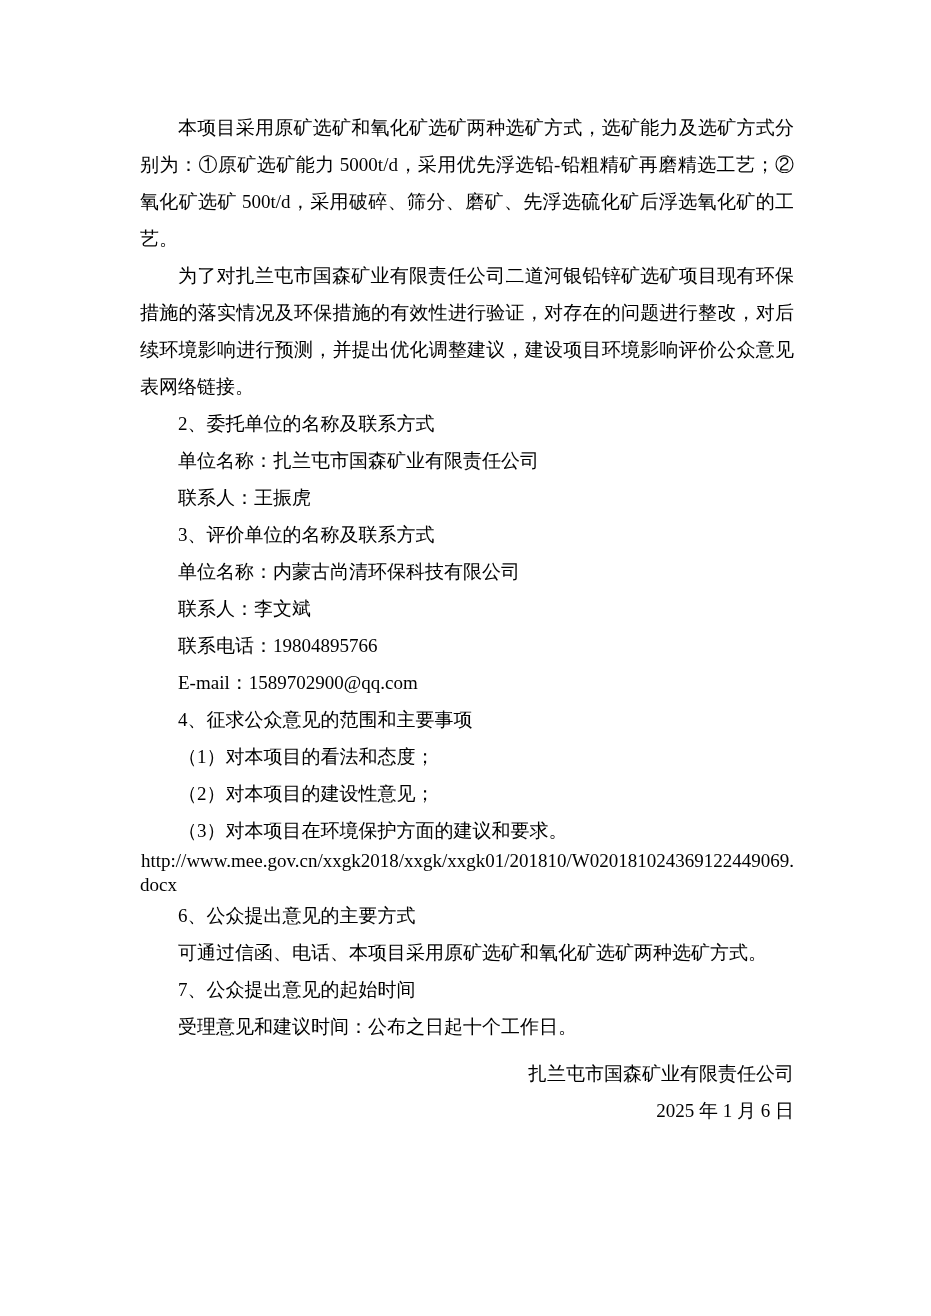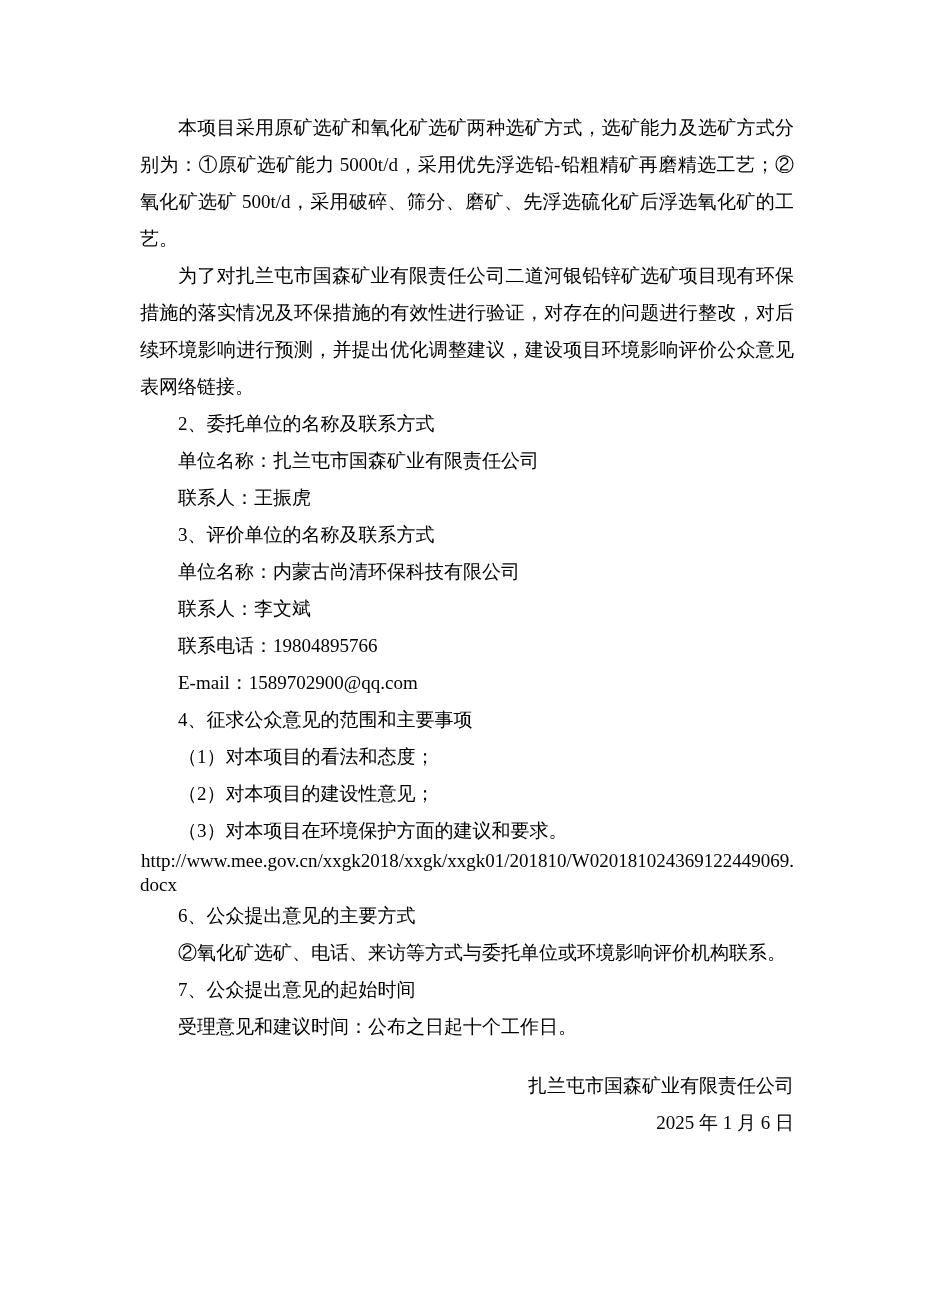--- a/index.html
+++ b/index.html
@@ -40,21 +40,21 @@
     text-align: justify;
     text-align-last: justify;
   }
   .sec5-url {
     line-height: 24px;
     text-align: right;
     text-align-last: left;
     word-break: break-all;
   }
   .sig {
-    margin-top: 22px;
+    margin-top: 10px;
     text-align: right;
   }
   .sig-company {
     padding-right: 24px;
   }
   .sig-date {
     padding-right: 96px;
   }
 </style>
 </head>
@@ -78,21 +78,21 @@
   <p class="ind">E-mail：1589702900@qq.com</p>
 
   <p class="ind">4、征求公众意见的范围和主要事项</p>
   <p class="ind">（1）对本项目的看法和态度；</p>
   <p class="ind">（2）对本项目的建设性意见；</p>
   <p class="ind">（3）对本项目在环境保护方面的建议和要求。</p>
 
   <p class="sec5-url">http://www.mee.gov.cn/xxgk2018/xxgk/xxgk01/201810/W020181024369122449069.docx</p>
 
   <p class="ind">6、公众提出意见的主要方式</p>
-  <p class="ind">②氧化矿选矿、电话、来访等方式与委托单位或环境影响评价机构联系。</p>
+  <p class="ind">可通过信函、电话、本项目采用原矿选矿和氧化矿选矿两种选矿方式。</p>
 
   <p class="ind">7、公众提出意见的起始时间</p>
   <p class="ind">受理意见和建议时间：公布之日起十个工作日。</p>
 
   <div class="sig">
     <p class="sig-company">扎兰屯市国森矿业有限责任公司</p>
     <p class="sig-date">2025 年 1 月 6 日</p>
   </div>
 
 </div>

